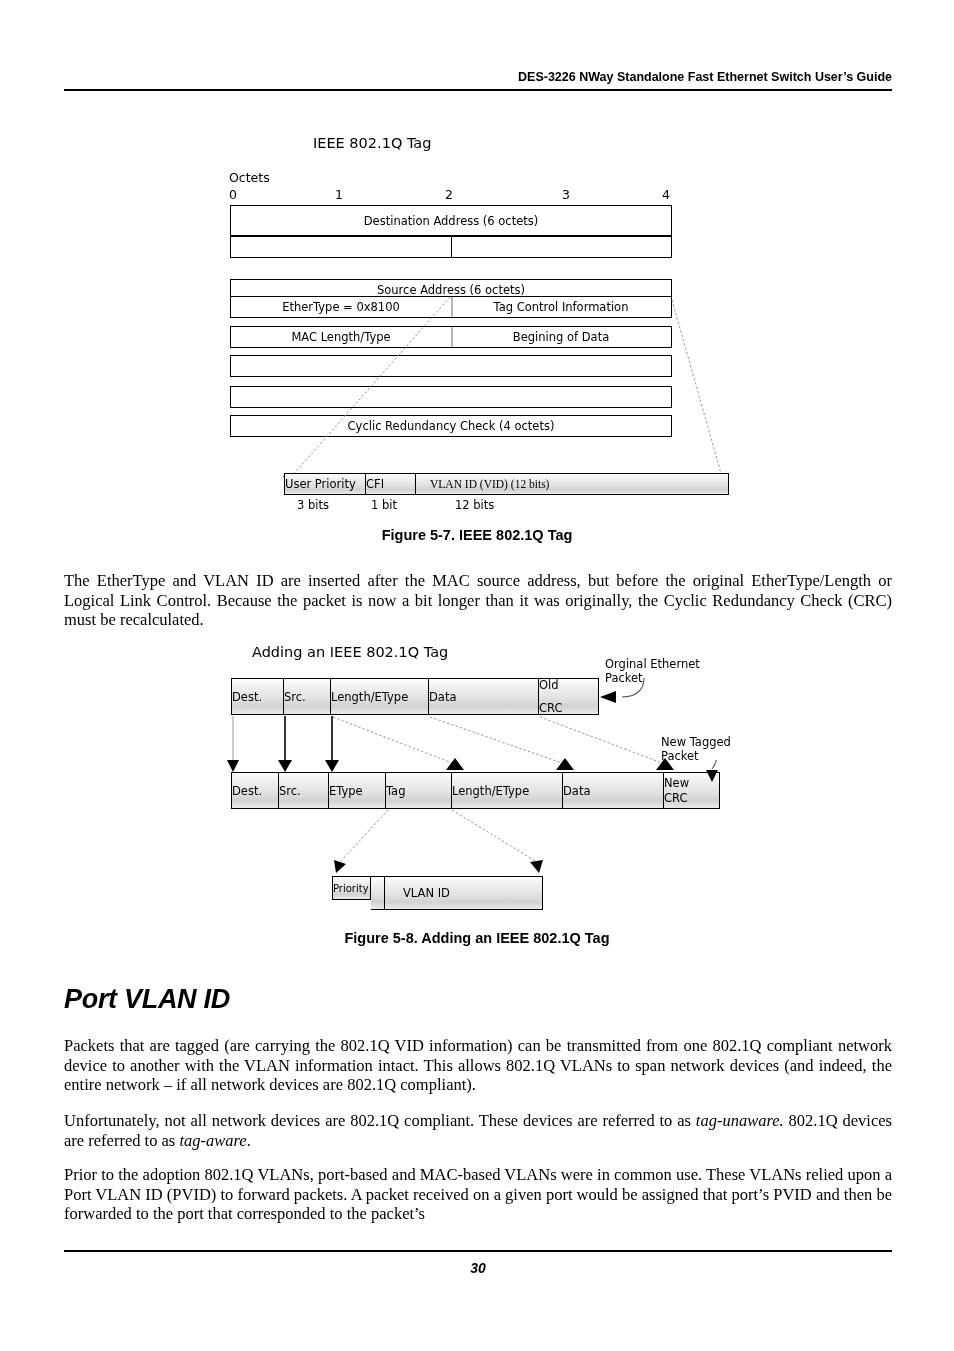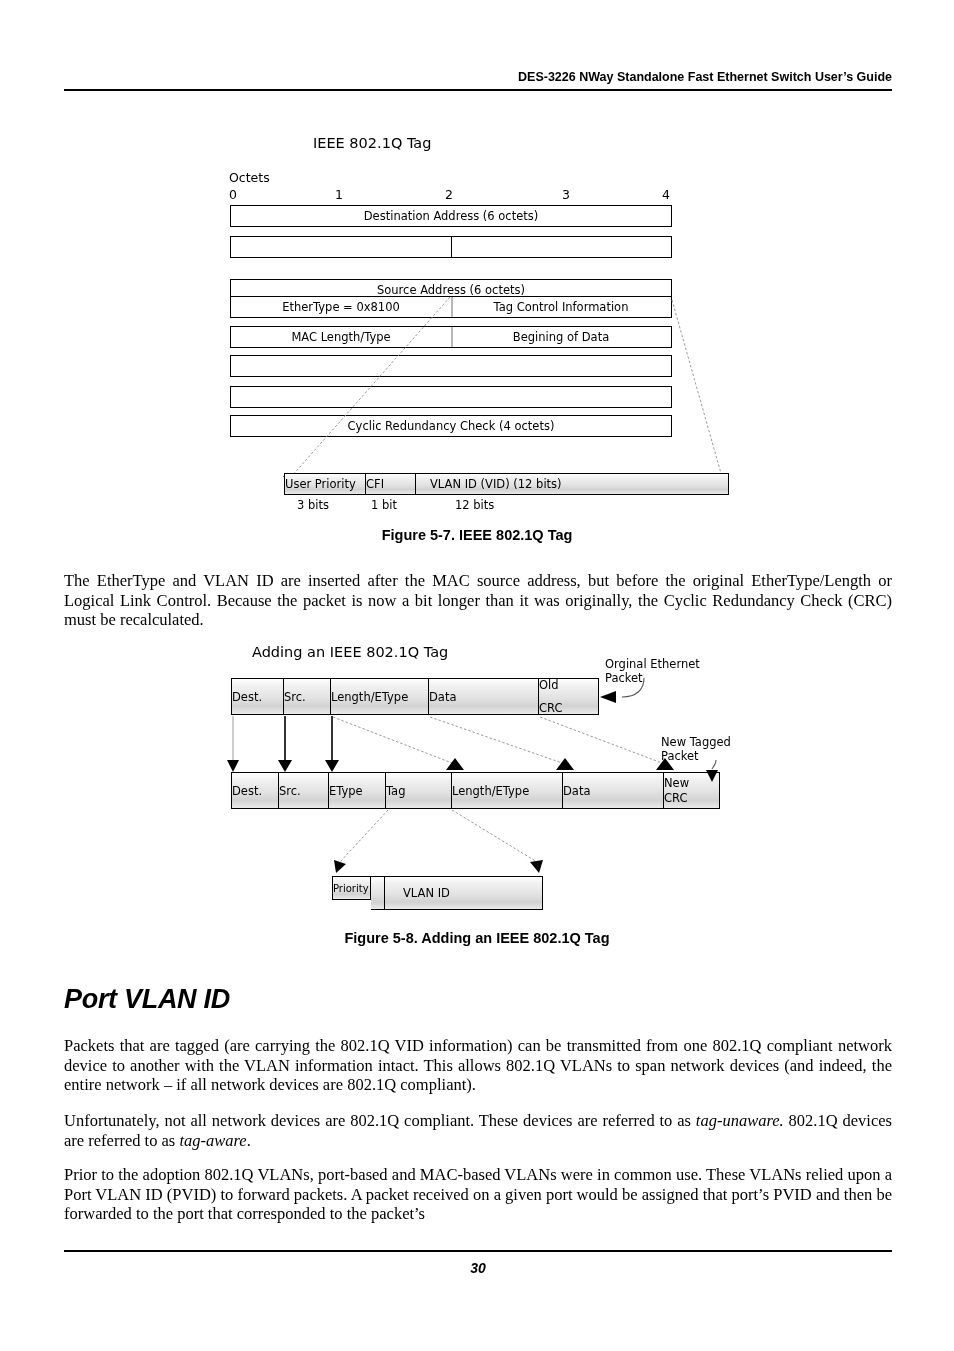--- a/index.html
+++ b/index.html
@@ -117,21 +117,21 @@
     <div class="dtitle" style="left:313px;top:135px;">IEEE 802.1Q Tag</div>
 
     <div class="dlabel" style="left:229px;top:171px;font-size:12.5px;">Octets</div>
 
     <div class="ruler-num" style="left:229px;top:187px;">0</div>
     <div class="ruler-num" style="left:335px;top:187px;">1</div>
     <div class="ruler-num" style="left:445px;top:187px;">2</div>
     <div class="ruler-num" style="left:562px;top:187px;">3</div>
     <div class="ruler-num" style="left:662px;top:187px;">4</div>
 
-    <div class="fbox" style="left:230px;top:205px;width:442px;height:22px;">
+    <div class="fbox" style="left:230px;top:205px;width:442px;height:31px;">
       <div class="txt">Destination Address (6 octets)</div>
     </div>
 
     <div class="fbox" style="left:230px;top:236px;width:442px;height:22px;">
       <div class="vdiv" style="left:220px;"></div>
       <div class="txt"></div>
     </div>
 
     <div class="fbox" style="left:230px;top:267px;width:442px;height:22px;margin-top:12px;">
       <div class="txt">Source Address (6 octets)</div>
@@ -167,21 +167,21 @@
       <polygon points="728,476 714,475 721,487" fill="#000"></polygon>
     </svg>
 
     <div class="gcell" style="left:284px;top:473px;width:82px;height:22px;">
       <div class="ctxt">User Priority</div>
     </div>
     <div class="gcell nb-l" style="left:366px;top:473px;width:50px;height:22px;">
       <div class="ctxt">CFI</div>
     </div>
     <div class="gcell nb-l" style="left:416px;top:473px;width:313px;height:22px;">
-      <div class="ctxt" style="left:14px;right:auto;text-align:left;">VLAN ID (VID) (12 bits)</div>
+      <div class="ctxt" style="left:14px;right:auto;text-align:left;font-family:Liberation Serif, serif;">VLAN ID (VID) (12 bits)</div>
     </div>
 
     <div class="dlabel" style="left:297px;top:498px;">3 bits</div>
     <div class="dlabel" style="left:371px;top:498px;">1 bit</div>
     <div class="dlabel" style="left:455px;top:498px;">12 bits</div>
   </div>
 
   <div class="figcap" style="top:527px;">Figure 5-7.  IEEE 802.1Q Tag</div>
 
   <p class="body" style="top:571px;">The EtherType and VLAN ID are inserted after the MAC source address, but before the original EtherType/Length or Logical Link Control. Because the packet is now a bit longer than it was originally, the Cyclic Redundancy Check (CRC) must be recalculated.</p>

